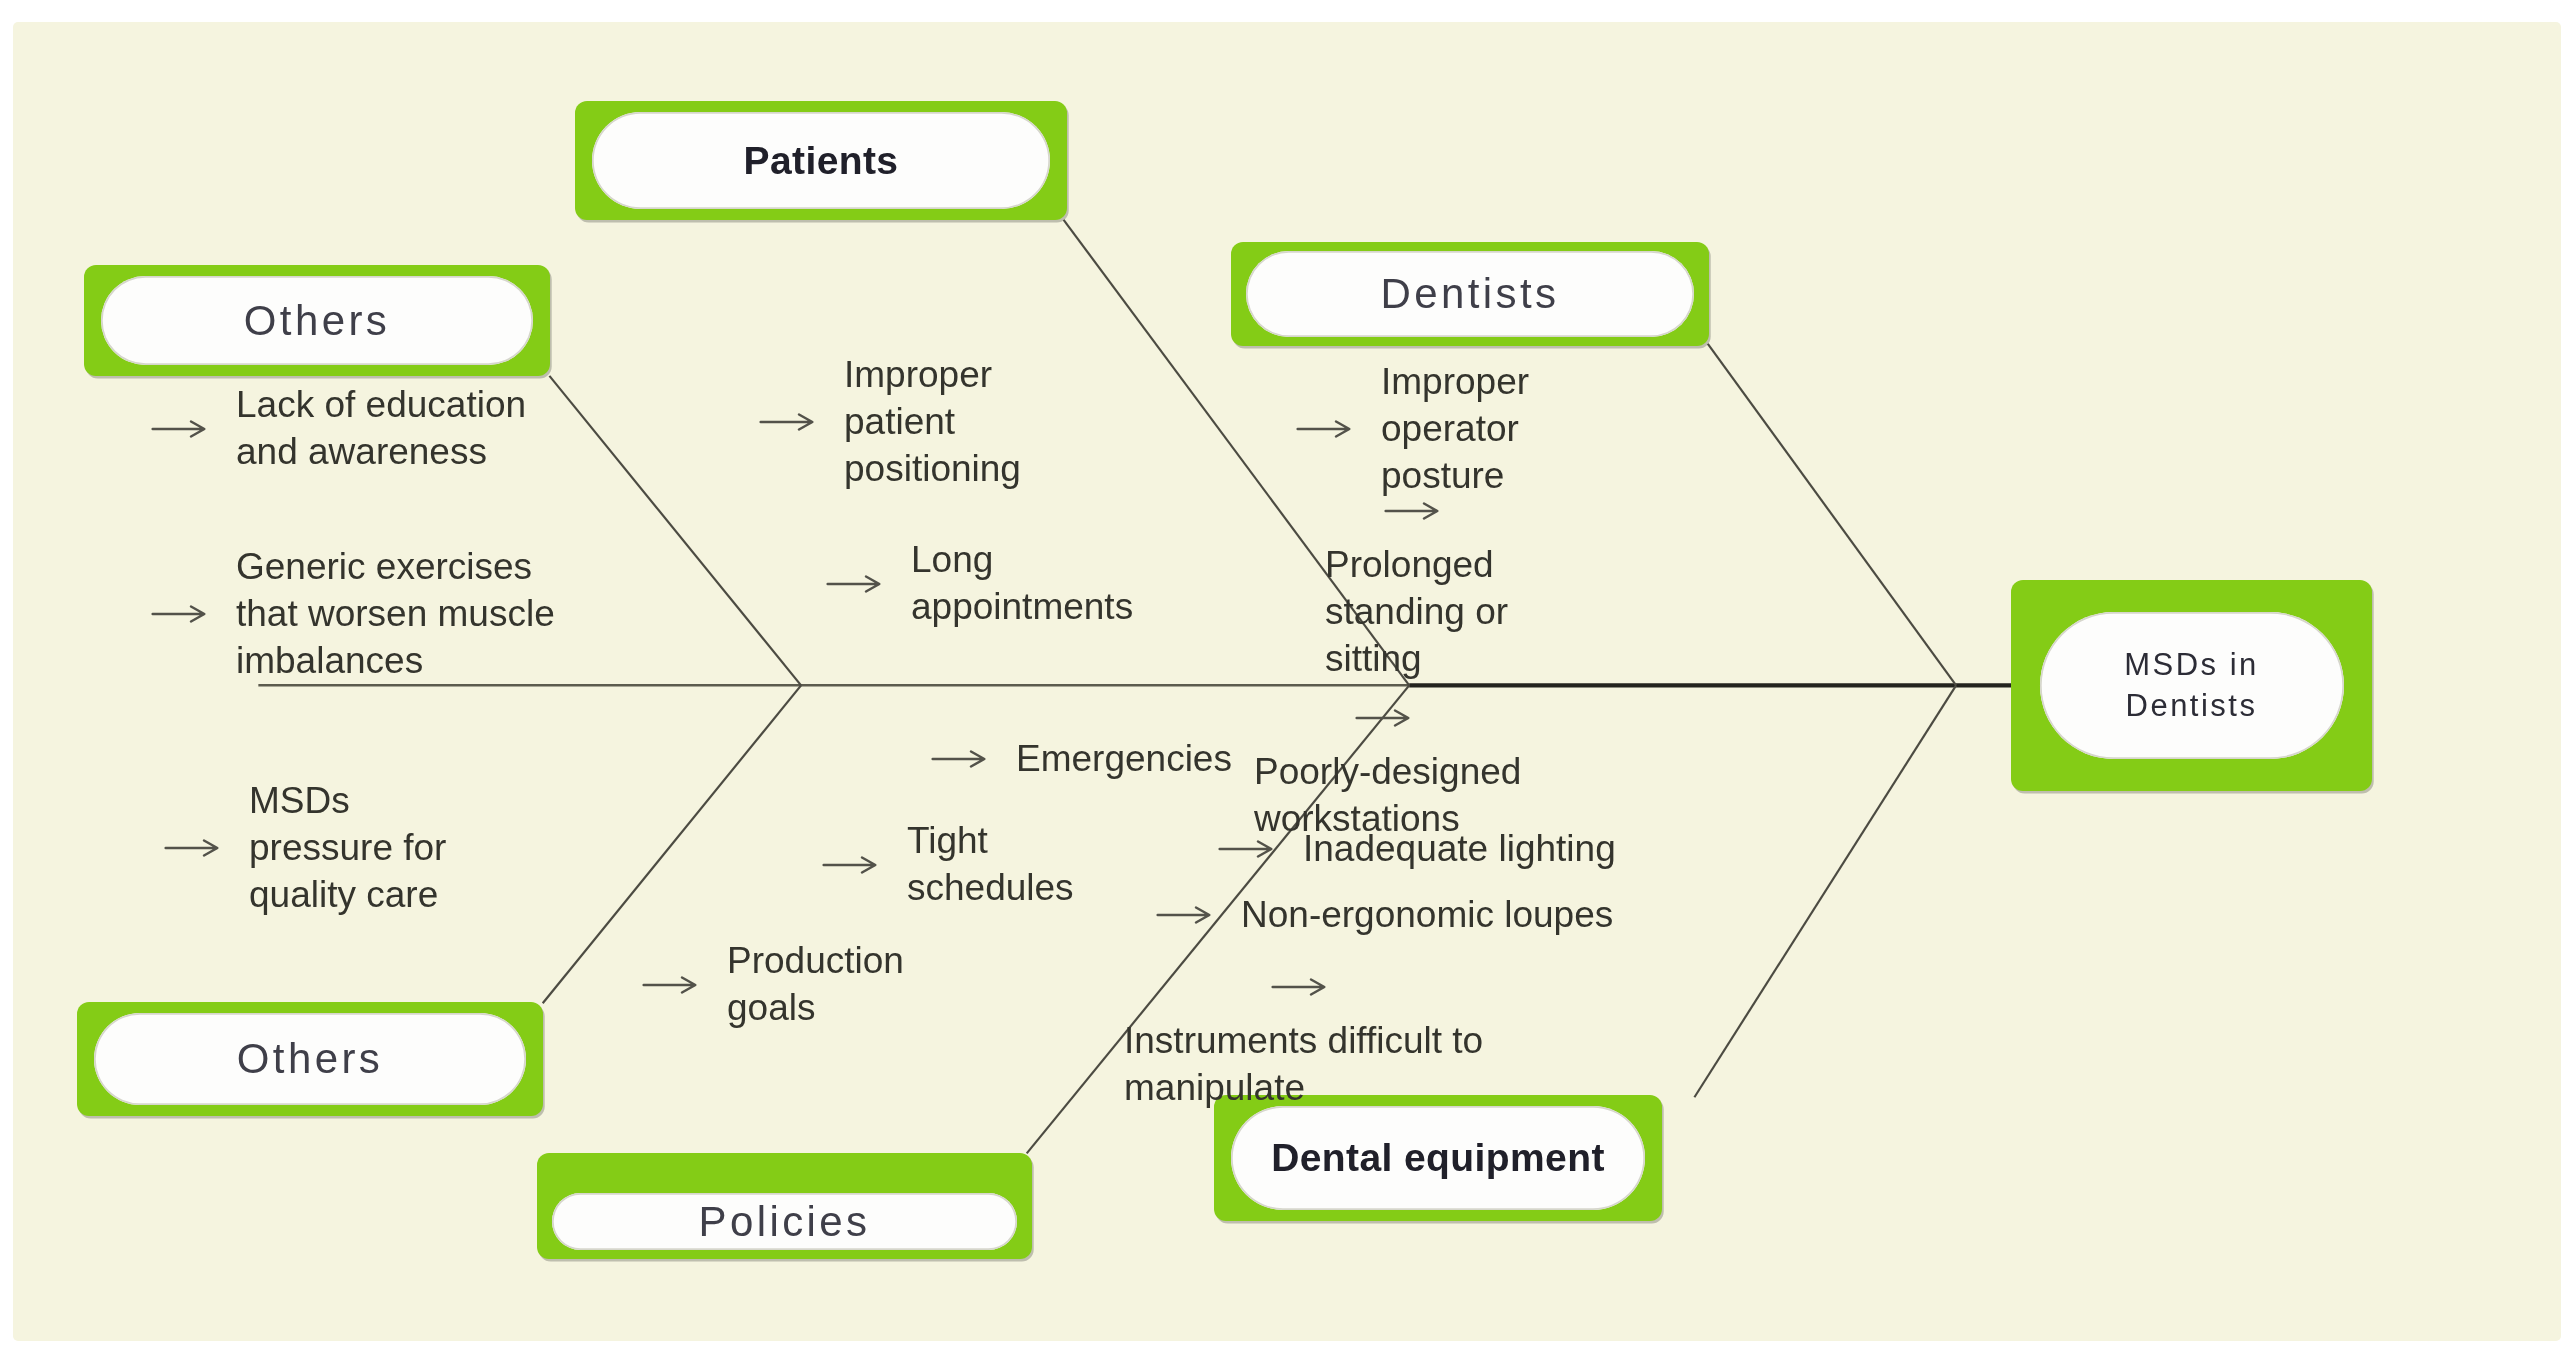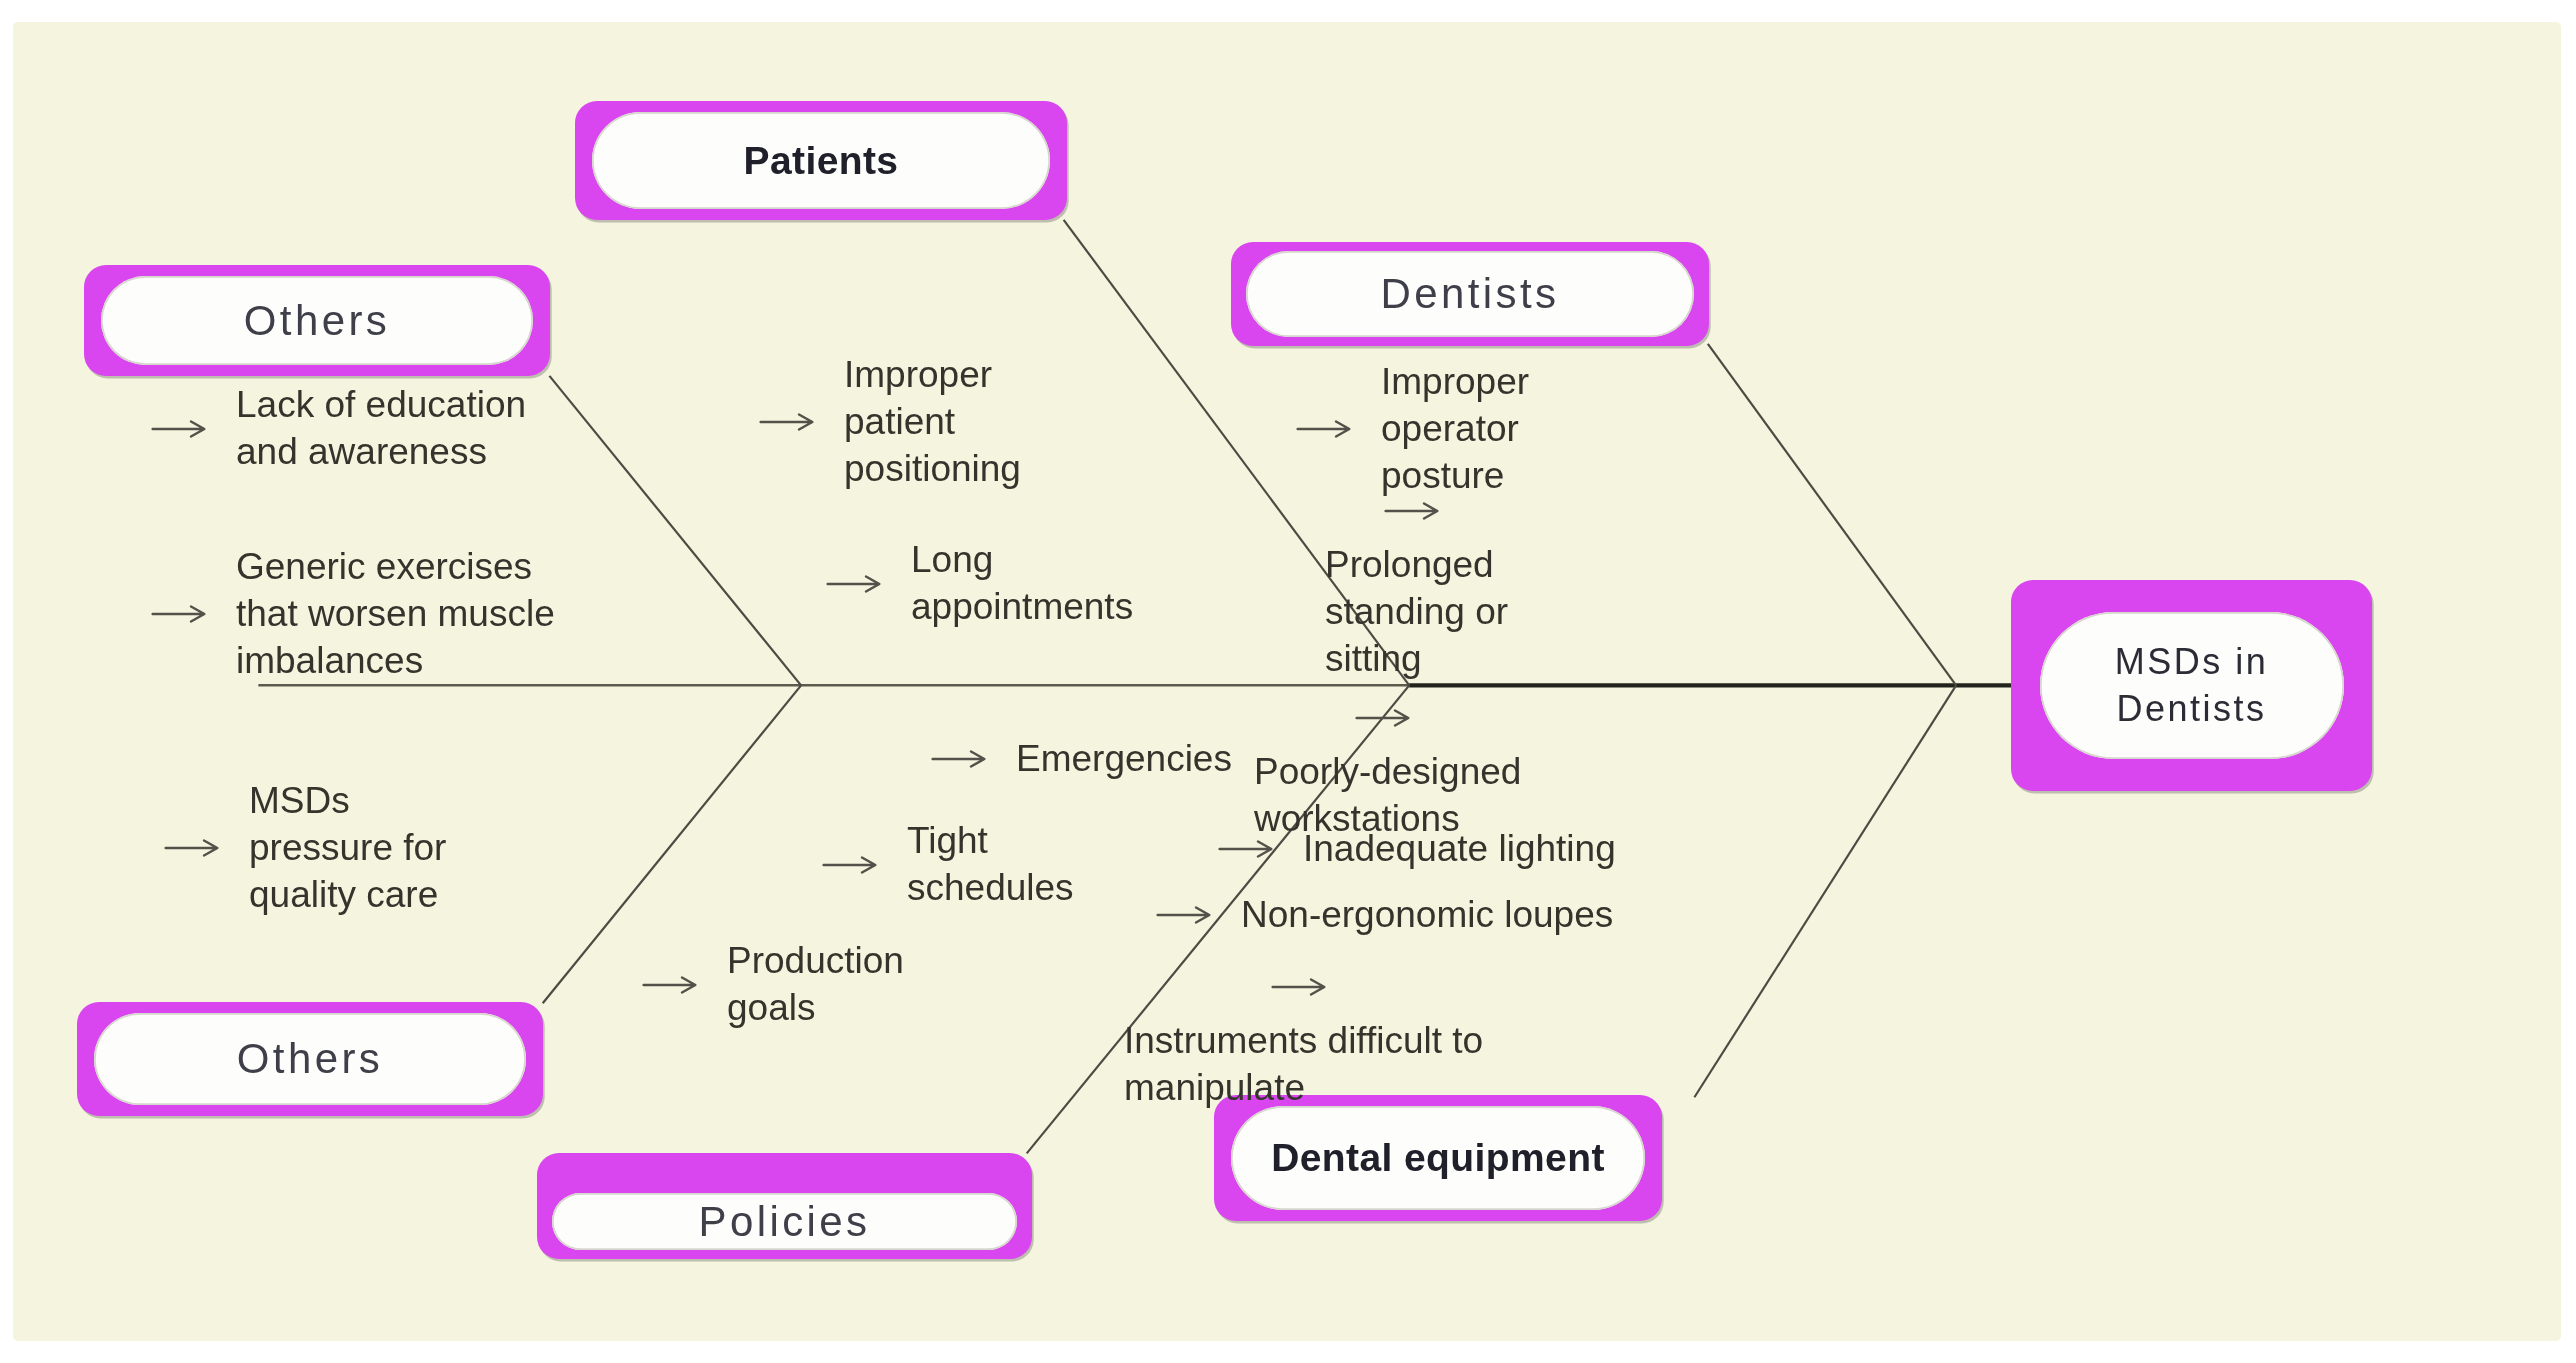--- a/index.html
+++ b/index.html
@@ -28,22 +28,22 @@
   }
   svg.lines {
     position: absolute;
     left: 0;
     top: 0;
     width: 2576px;
     height: 1364px;
   }
   .node {
     position: absolute;
-    background: #d946ef;
-    border-radius: 22px;
+    background: #84cc16;
+    border-radius: 12px;
     box-shadow: 1.7px 2.5px 0 rgba(29,28,26,0.25);
   }
   .node .pill {
     position: absolute;
     inset: 11px 17px;
     background: #fdfdfc;
     border-radius: 838px;
     box-shadow: inset 0 0 0 1.7px #d6d6cc;
     display: flex;
     align-items: center;
@@ -63,21 +63,21 @@
     letter-spacing: 3.4px;
     color: #3f3f49;
   }
   .style-b {
     font-size: 39px;
     font-weight: 700;
     letter-spacing: 0.4px;
     color: #20202a;
   }
   .style-head {
-    font-size: 36px;
+    font-size: 31px;
     font-weight: 400;
     letter-spacing: 2.5px;
     line-height: 1.3;
     color: #2c2c36;
   }
   .cause {
     position: absolute;
     display: flex;
     align-items: center;
     gap: 20px;

